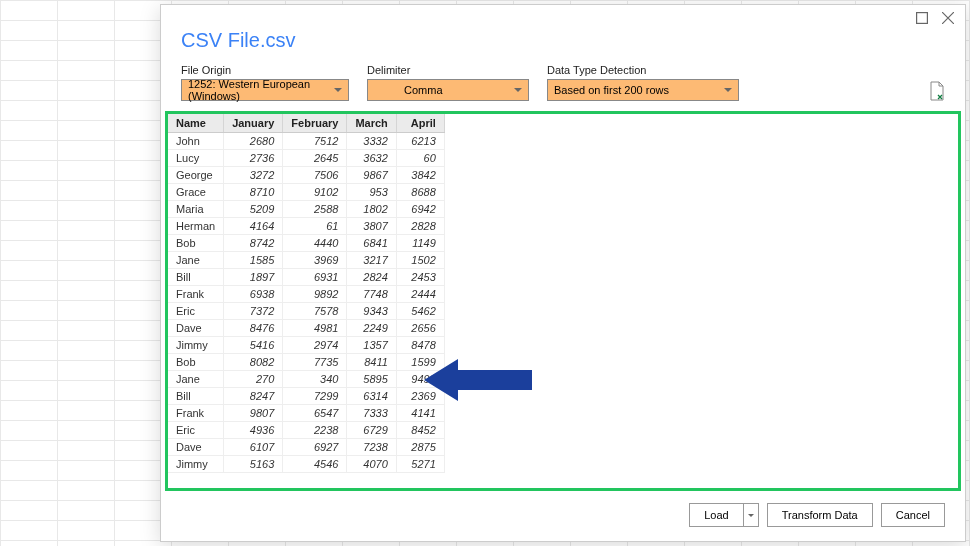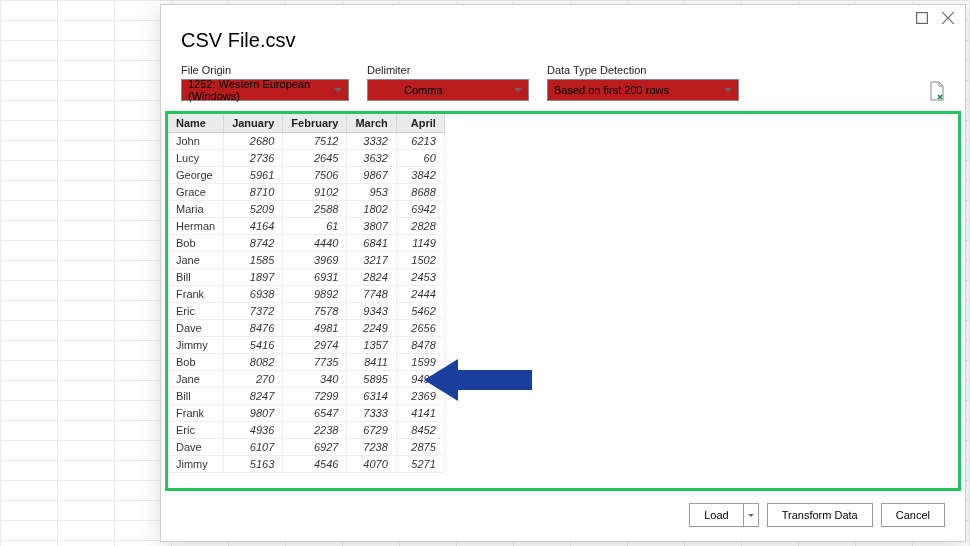--- a/index.html
+++ b/index.html
@@ -4,25 +4,25 @@
 <style>
 * { box-sizing: border-box; margin: 0; padding: 0; }
 body { font-family: 'Segoe UI', Tahoma, sans-serif; font-size: 12px; background: #fff; width: 970px; height: 546px; overflow: hidden; position: relative; }
 .spreadsheet-bg { position: absolute; inset: 0; }
 .spreadsheet-bg table { border-collapse: collapse; width: 100%; height: 100%; }
 .spreadsheet-bg td { border: 1px solid #e8e8e8; width: 60px; height: 20px; }
 .dialog { position: absolute; top: 4px; left: 160px; right: 4px; bottom: 4px; background: #fff; border: 1px solid #ccc; box-shadow: 0 4px 20px rgba(0,0,0,0.15); display: flex; flex-direction: column; }
 .titlebar { display: flex; justify-content: flex-end; align-items: center; padding: 6px 10px 0 10px; gap: 12px; }
 .titlebar .win-btn { width: 14px; height: 14px; display: flex; align-items: center; justify-content: center; color: #666; cursor: pointer; }
 .header { padding: 4px 20px 12px 20px; }
-.header h1 { font-size: 20px; font-weight: 400; color: #000000; }
+.header h1 { font-size: 20px; font-weight: 400; color: #3b82f6; }
 .controls { display: flex; gap: 18px; padding: 0 20px 10px 20px; align-items: flex-end; }
 .control-group { display: flex; flex-direction: column; gap: 3px; }
 .control-group label { font-size: 11px; color: #222; }
-.select { border: 1px solid #888; height: 22px; padding: 0 18px 0 6px; background: #b91c1c; font-size: 11px; display: flex; align-items: center; position: relative; cursor: pointer; }
+.select { border: 1px solid #888; height: 22px; padding: 0 18px 0 6px; background: #fdba74; font-size: 11px; display: flex; align-items: center; position: relative; cursor: pointer; }
 .select::after { content: ''; position: absolute; right: 6px; top: 50%; margin-top: -2px; border: 4px solid transparent; border-top-color: #666; }
 .fo-select { width: 168px; }
 .del-select { width: 162px; padding-left: 36px; }
 .dt-select { width: 192px; }
 .page-icon { margin-left: auto; width: 16px; height: 20px; cursor: pointer; color: #666; }
 .preview { margin: 0 4px; border: 3px solid #22c55e; height: 382px; overflow: hidden; background: #fff; }
 .data-table { border-collapse: collapse; font-size: 11px; }
 .data-table th { background: #ebebeb; border-bottom: 1px solid #ccc; border-right: 1px solid #d5d5d5; padding: 3px 8px; text-align: left; font-weight: 600; color: #222; }
 .data-table th.num { text-align: right; }
 .data-table td { border-bottom: 1px solid #eee; border-right: 1px solid #eee; padding: 2px 8px; color: #333; }
@@ -643,21 +643,21 @@
           </tr>
           <tr>
             <td>Lucy</td>
             <td class="num">2736</td>
             <td class="num">2645</td>
             <td class="num">3632</td>
             <td class="num">60</td>
           </tr>
           <tr>
             <td>George</td>
-            <td class="num">5961</td>
+            <td class="num">3272</td>
             <td class="num">7506</td>
             <td class="num">9867</td>
             <td class="num">3842</td>
           </tr>
           <tr>
             <td>Grace</td>
             <td class="num">8710</td>
             <td class="num">9102</td>
             <td class="num">953</td>
             <td class="num">8688</td>

